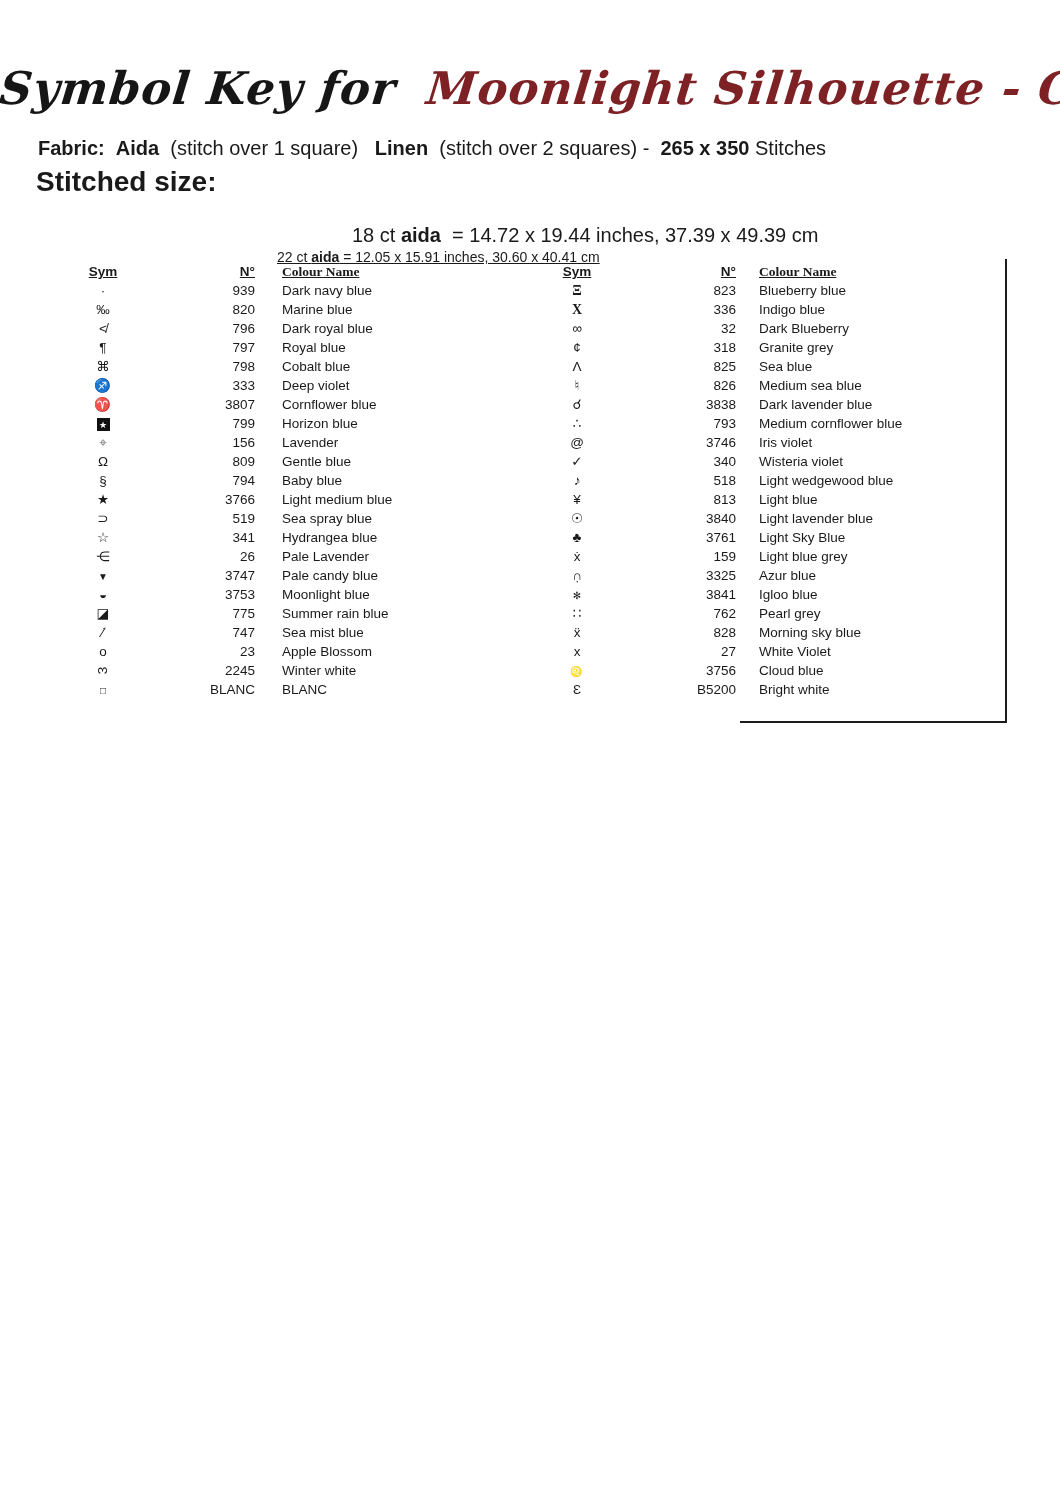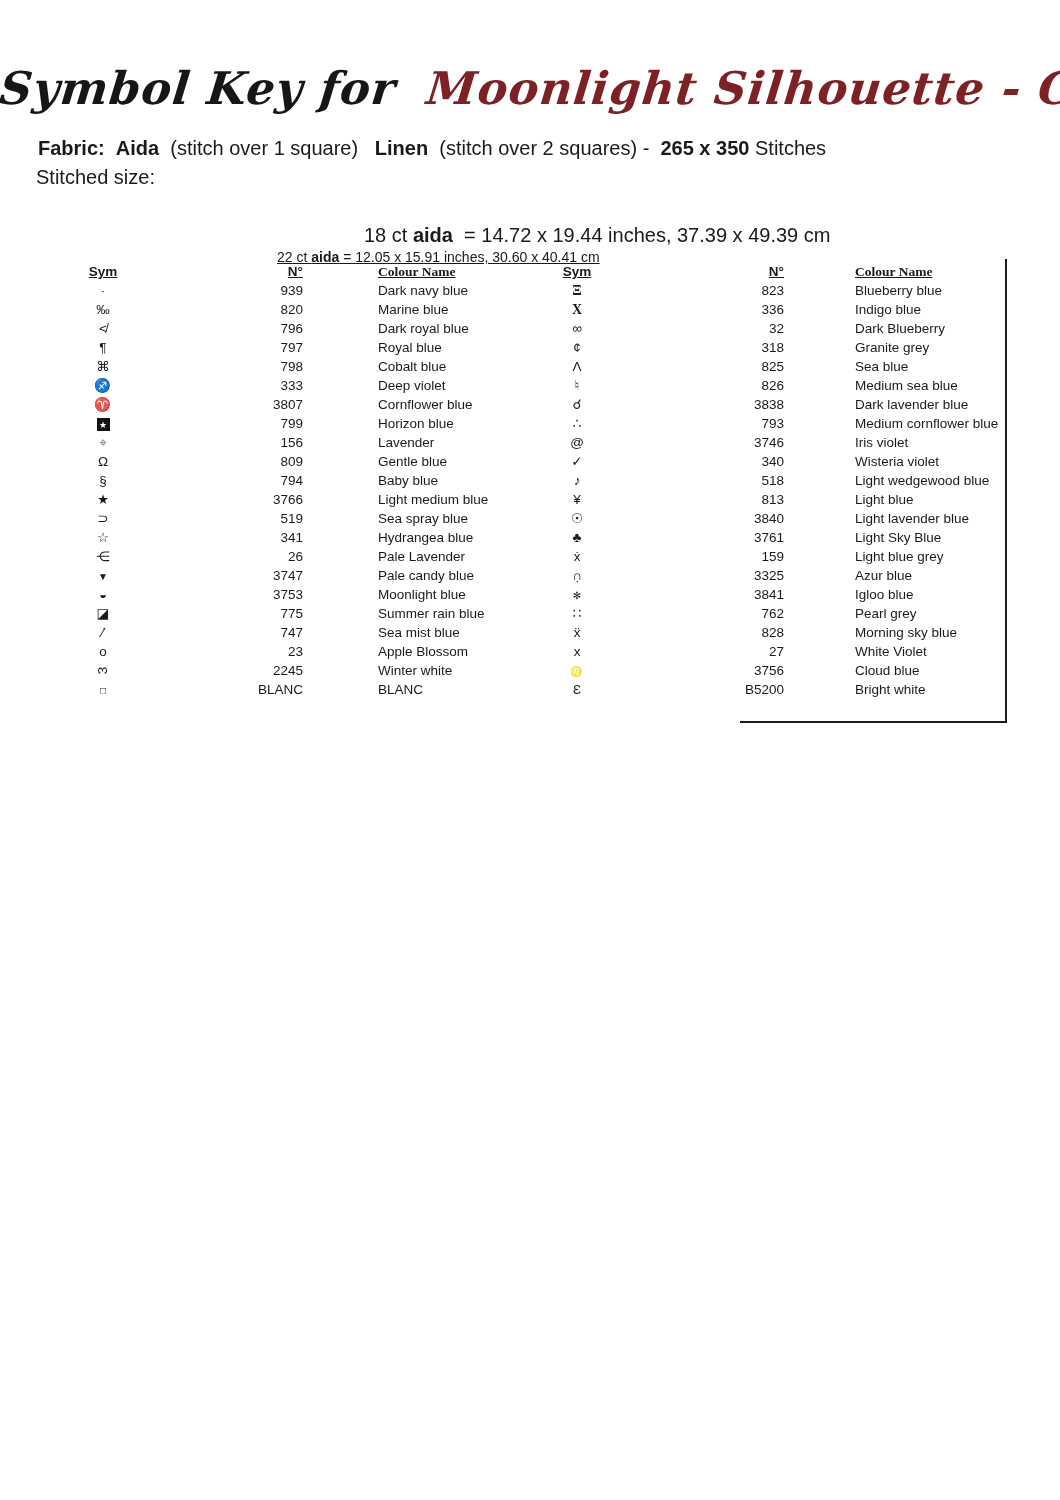--- a/index.html
+++ b/index.html
@@ -20,30 +20,30 @@
     font-size:45px;letter-spacing:1px;
     white-space:nowrap;
   }
   #title .t-prefix{color:#161616;transform:skewX(-6deg);display:inline-block;}
   #title .t-name{margin-left:14px;display:inline-block;transform:skewX(-6deg);}
   
   .rich{position:absolute;font-size:20px;white-space:pre;}
   .rich span{white-space:pre;}
   .rich .b{font-weight:bold;}
   #fabric-line{top:137px;left:38px;text-align:right;}
-  #ss-label{position:absolute;top:166px;left:36px;font-size:20px;font-weight:normal;}
+  #ss-label{position:absolute;top:166px;left:36px;font-size:28px;font-weight:bold;}
   .ss-line-0{top:166px;left:205px;}
   .ss-line-1{top:195px;left:207px;}
-  .ss-line-2{top:224px;left:352px;margin-left:12px;}
+  .ss-line-2{top:224px;left:352px;}
   .ss-line-3{top:249px;left:277px;font-size:14px;text-decoration:underline;}
   
   .keytable{position:absolute;top:262px;}
   #table-left{left:58px;}
   #table-right{left:532px;}
-  .krow{display:flex;height:19px;line-height:19px;font-size:13.5px;gap:48px;}
+  .krow{display:flex;height:19px;line-height:19px;font-size:13.5px;}
   .krow .sym{width:90px;text-align:center;}
   .krow .num{width:107px;text-align:right;}
   #table-right .krow .num{width:114px;}
   #table-left  .krow .cname{margin-left:27px;}
   #table-right .krow .cname{margin-left:23px;}
   .khead{font-weight:bold;height:19px;}
   .khead span{text-decoration:underline;}
   .khead .cname{text-align:right;font-family:Liberation Serif, serif;}
   .sym-inner{display:inline-block;}
   .sym-inverse{background:#111;color:#fff;width:13px;height:13px;line-height:14px;font-size:9px;vertical-align:middle;}

